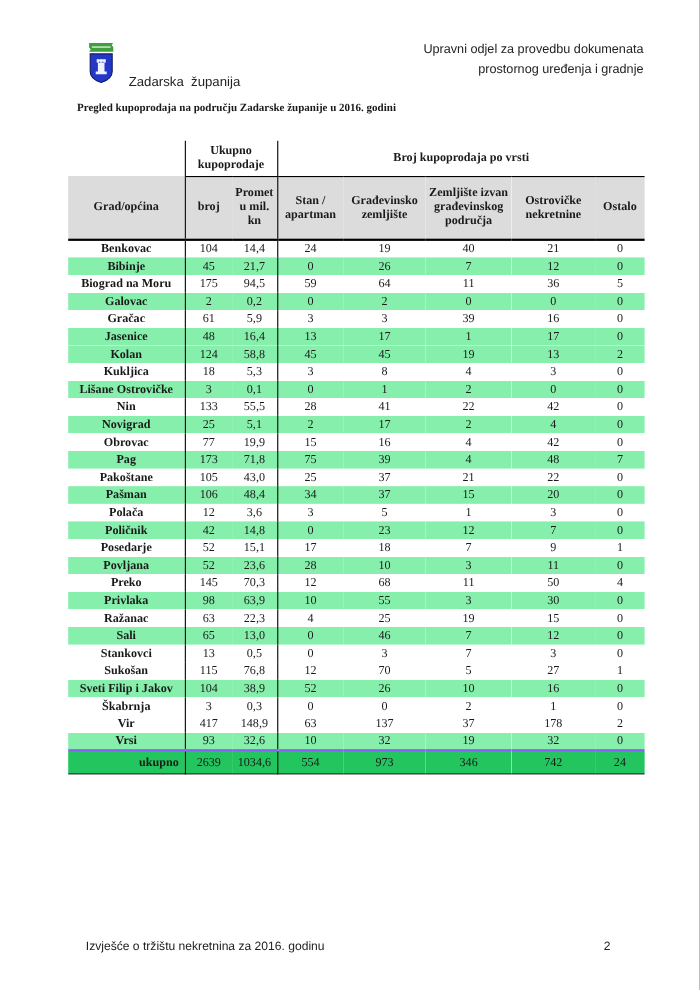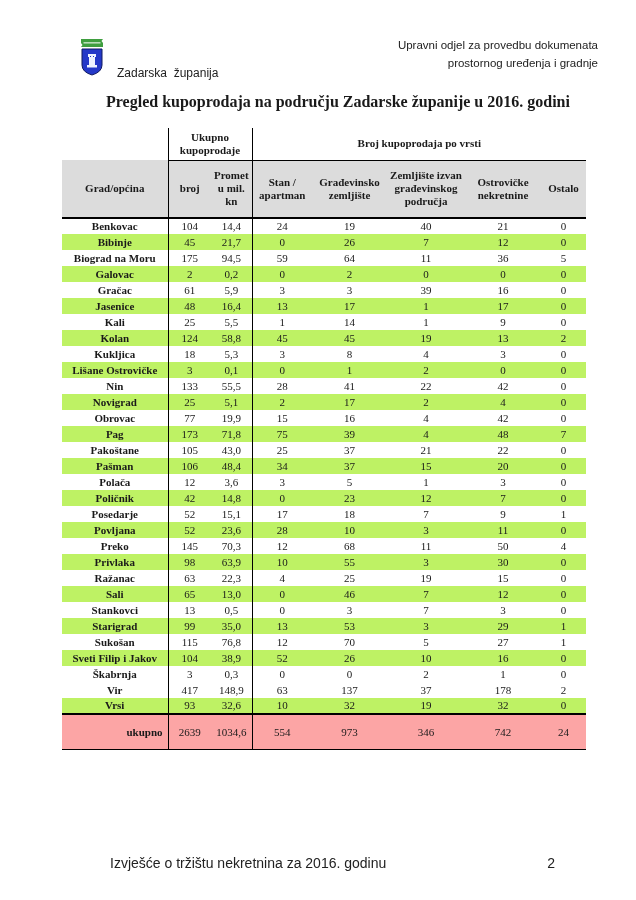--- a/index.html
+++ b/index.html
@@ -7,52 +7,52 @@
   .page {
     position:relative; width:636px; height:900px; margin:0 auto;
     background:#ffffff; color:#1a1a1a;
     font-family:"Liberation Serif", serif;
     overflow:hidden;
   }
   
   .hdr-left { position:absolute; left:80px; top:39px; display:flex; align-items:flex-end; gap:13px; }
   .org-name { font-family:"Liberation Sans", sans-serif; font-size:12px; white-space:pre; color:#222; }
   .hdr-right {
-    position:absolute; right:38px; top:36px; text-align:right;
+    position:absolute; right:51px; top:36px; text-align:right;
     font-family:"Liberation Sans", sans-serif; font-size:11.5px; line-height:18px; color:#222;
   }
   
-  .doc-title { position:absolute; left:70px; top:93px; font-size:16px; font-weight:bold;margin-left:36px; }
+  .doc-title { position:absolute; left:70px; top:93px; font-size:10px; font-weight:bold; }
   
   table.sales {
     position:absolute; left:62px; top:128px; width:524px;
     border-collapse:collapse; table-layout:fixed; font-size:11px;
   }
   table.sales th, table.sales td { overflow:hidden; }
   thead th { font-weight:bold; vertical-align:middle; text-align:center; line-height:13px; padding:1px 2px; }
   tr.h1 th { height:32px; background:#ffffff; }
   tr.h1 th.corner { border-right:1.5px solid #000; }
   tr.h1 th.g-total { border-right:1.5px solid #000; border-bottom:1px solid #000;font-family:Liberation Serif, serif; }
   tr.h1 th.g-type  { border-bottom:1px solid #000; }
   tr.h2 th { height:58px; background:#dcdcdc; border-bottom:2px solid #000; }
   tr.h2 th.vr { border-right:1.5px solid #000; }
   tbody td { height:16px; line-height:15px; text-align:center; padding:0 1px; }
   tbody td.city { font-weight:bold; border-right:1.5px solid #000; }
   tbody td.vr { border-right:1.5px solid #000; }
-  tbody tr.alt { background:#bef264; }
+  tbody tr.alt { background:#86efac; }
   tfoot td {
-    height:35px; background:#fca5a5; text-align:center; line-height:18px;
-    border-top:2px solid #000000; border-bottom:1.5px solid #000; padding:0 1px;
+    height:21px; background:#22c55e; text-align:center; line-height:18px;
+    border-top:2px solid #8b5cf6; border-bottom:1.5px solid #000; padding:0 1px;
   }
   tfoot td.city { font-weight:bold; text-align:right; padding-right:5px; border-right:1.5px solid #000; }
   tfoot td.vr { border-right:1.5px solid #000;font-family:Liberation Serif, serif; }
   
   .ftr {
     position:absolute; left:78px; right:51px; top:855px;
-    font-family:"Liberation Sans", sans-serif; font-size:14px; color:#222;margin-left:32px;
+    font-family:"Liberation Sans", sans-serif; font-size:11px; color:#222;
   }
   .ftr .page-num { position:absolute; right:30px; top:0; }
 </style>
 </head>
 <body>
 
 <div class="page">
 
   <div class="hdr-left">
     <span>
@@ -162,30 +162,20 @@
         <tr class="alt">
           <td class="city">Jasenice</td>
           <td>48</td>
           <td class="vr">16,4</td>
           <td>13</td>
           <td>17</td>
           <td>1</td>
           <td>17</td>
           <td>0</td>
         </tr>
-        <tr>
-          <td class="city">Kali</td>
-          <td>25</td>
-          <td class="vr">5,5</td>
-          <td>1</td>
-          <td>14</td>
-          <td>1</td>
-          <td>9</td>
-          <td>0</td>
-        </tr>
         <tr class="alt">
           <td class="city">Kolan</td>
           <td>124</td>
           <td class="vr">58,8</td>
           <td>45</td>
           <td>45</td>
           <td>19</td>
           <td>13</td>
           <td>2</td>
         </tr>
@@ -351,30 +341,20 @@
         </tr>
         <tr>
           <td class="city">Stankovci</td>
           <td>13</td>
           <td class="vr">0,5</td>
           <td>0</td>
           <td>3</td>
           <td>7</td>
           <td>3</td>
           <td>0</td>
-        </tr>
-        <tr class="alt">
-          <td class="city">Starigrad</td>
-          <td>99</td>
-          <td class="vr">35,0</td>
-          <td>13</td>
-          <td>53</td>
-          <td>3</td>
-          <td>29</td>
-          <td>1</td>
         </tr>
         <tr>
           <td class="city">Sukošan</td>
           <td>115</td>
           <td class="vr">76,8</td>
           <td>12</td>
           <td>70</td>
           <td>5</td>
           <td>27</td>
           <td>1</td>

